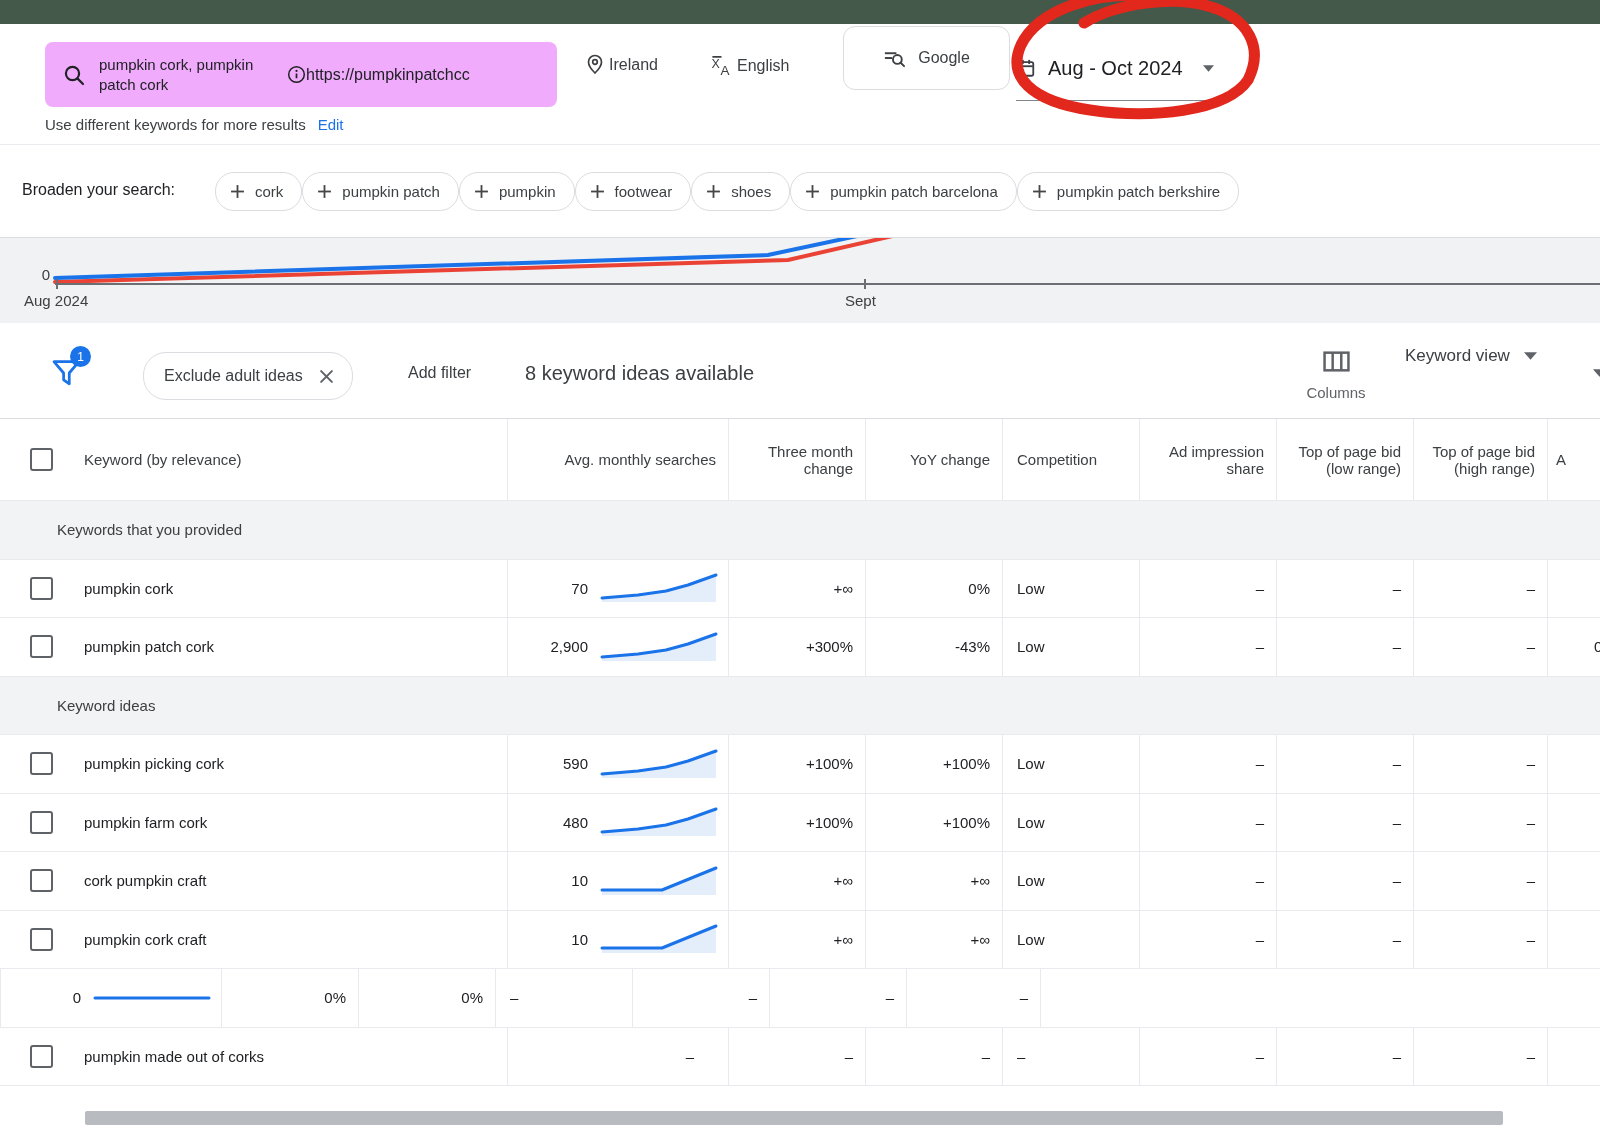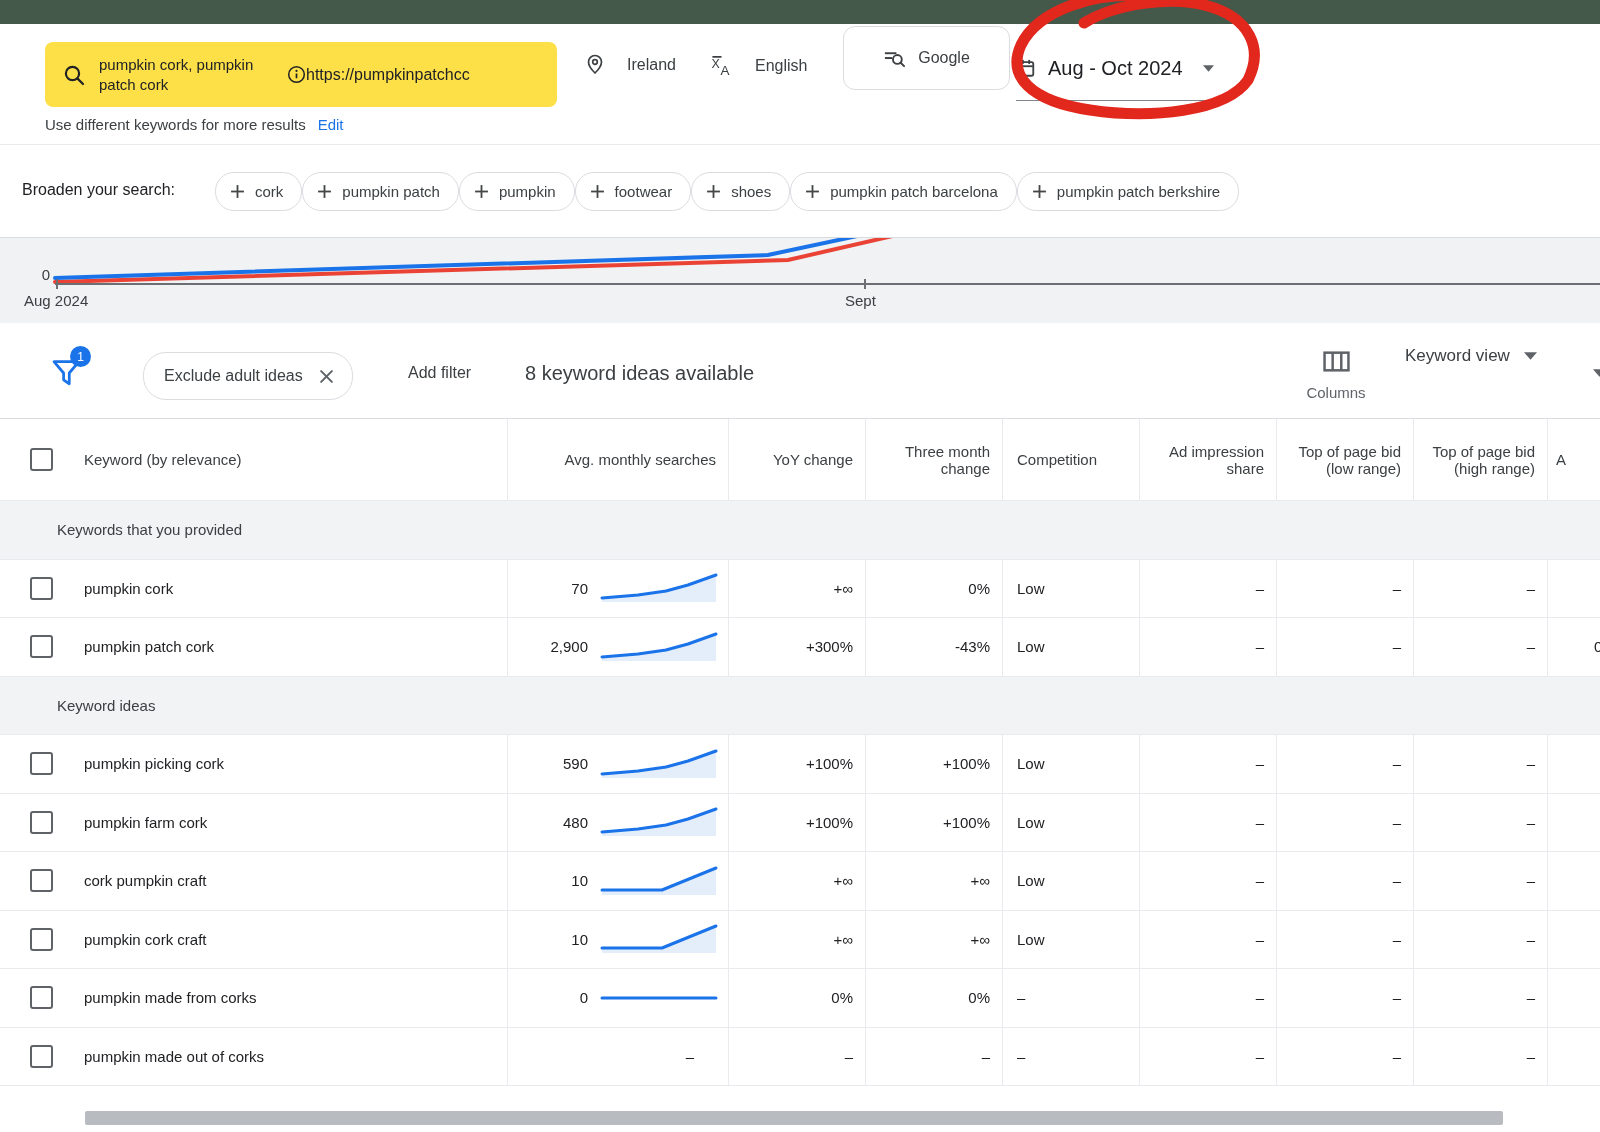--- a/index.html
+++ b/index.html
@@ -2,25 +2,25 @@
 <html><head>
 <meta charset="utf-8">
 <style>
   html,body{margin:0;padding:0;}
   .page{position:relative;width:1600px;height:1132px;overflow:hidden;background:#fff;
         font-family:"Liberation Sans",sans-serif;color:#202124;}
   
   .greenbar{position:absolute;left:0;top:0;width:1600px;height:24px;background:#44594a;}
   
   .header{position:absolute;left:0;top:24px;width:1600px;height:121px;background:#fff;border-bottom:1px solid #e8eaed;box-sizing:border-box;}
-  .searchbox{position:absolute;left:45px;top:18px;width:512px;height:65px;background:#fde047;border-radius:8px;display:flex;align-items:center;padding-left:18px;box-sizing:border-box;overflow:hidden;}
+  .searchbox{position:absolute;left:45px;top:18px;width:512px;height:65px;background:#f0abfc;border-radius:8px;display:flex;align-items:center;padding-left:18px;box-sizing:border-box;overflow:hidden;}
   .searchbox .kw{width:168px;font-size:15px;line-height:20px;color:#202124;margin-left:14px;}
   .urlwrap{flex:1;display:flex;align-items:center;margin-left:20px;overflow:hidden;}
   .urlwrap span{font-size:16px;white-space:nowrap;color:#202124;}
-  .hmeta{position:absolute;display:flex;align-items:center;gap:22px;font-size:16px;color:#3c4043;}
+  .hmeta{position:absolute;display:flex;align-items:center;gap:4px;font-size:16px;color:#3c4043;}
   .loc{left:585px;top:30px;}
   .lang{left:710px;top:30px;}
   .netbox{position:absolute;left:843px;top:2px;width:167px;height:64px;border:1px solid #dadce0;border-radius:12px;display:flex;align-items:center;justify-content:center;gap:12px;font-size:16px;color:#3c4043;box-sizing:border-box;background:#fff;}
   .datepick{position:absolute;left:1016px;top:13px;width:206px;height:64px;display:flex;align-items:center;gap:12px;border-bottom:1px solid #80868b;box-sizing:border-box;font-size:20px;color:#202124;}
   .datepick .arrow{margin-left:auto;margin-right:8px;}
   .hint{position:absolute;left:45px;top:92px;font-size:15px;color:#3c4043;}
   .hint a{color:#1a73e8;text-decoration:none;margin-left:12px;cursor:pointer;}
   .annotation{position:absolute;left:980px;top:0;z-index:10;pointer-events:none;}
   
   .broaden{position:absolute;left:0;top:146px;width:1600px;height:91px;background:#fff;}
@@ -241,22 +241,22 @@
     </svg>
   </div>
 
   <div class="table">
     <div class="thead">
       <div class="cell c-keyword">
         <span class="checkbox"></span>
         <span class="kwtext" style="font-weight:500;color:#3c4043">Keyword (by relevance)</span>
       </div>
       <div class="cell c-avg" style="padding-right:12px">Avg. monthly searches</div>
+      <div class="cell c-three">Three month change</div>
       <div class="cell c-yoy">YoY change</div>
-      <div class="cell c-three">Three month change</div>
       <div class="cell c-comp">Competition</div>
       <div class="cell c-adshare">Ad impression share</div>
       <div class="cell c-bidlow">Top of page bid (low range)</div>
       <div class="cell c-bidhigh">Top of page bid (high range)</div>
       <div class="cell c-extra">A</div>
     </div>
     <div>
         <div class="band">
     <span>Keywords that you provided</span>
   </div>
@@ -377,24 +377,20 @@
     </div>
     <div class="cell c-three">+∞</div>
     <div class="cell c-yoy">+∞</div>
     <div class="cell c-comp">Low</div>
     <div class="cell c-adshare">–</div>
     <div class="cell c-bidlow">–</div>
     <div class="cell c-bidhigh">–</div>
     <div class="cell c-extra"></div>
   </div>
         <div class="trow">
-    <div class="cell c-keyword">
-      <span class="checkbox"></span>
-      <span class="kwtext">pumpkin made from corks</span>
-    </div>
     <div class="cell c-avg">
       <span class="avgval">0</span>
       <span class="spark"><svg width="118" height="32" viewBox="0 0 118 32">
                 <polyline points="2,16 116,16" fill="none" stroke="#1a73e8" stroke-width="3" stroke-linejoin="round" stroke-linecap="round"></polyline>
               </svg></span>
     </div>
     <div class="cell c-three">0%</div>
     <div class="cell c-yoy">0%</div>
     <div class="cell c-comp">–</div>
     <div class="cell c-adshare">–</div>

